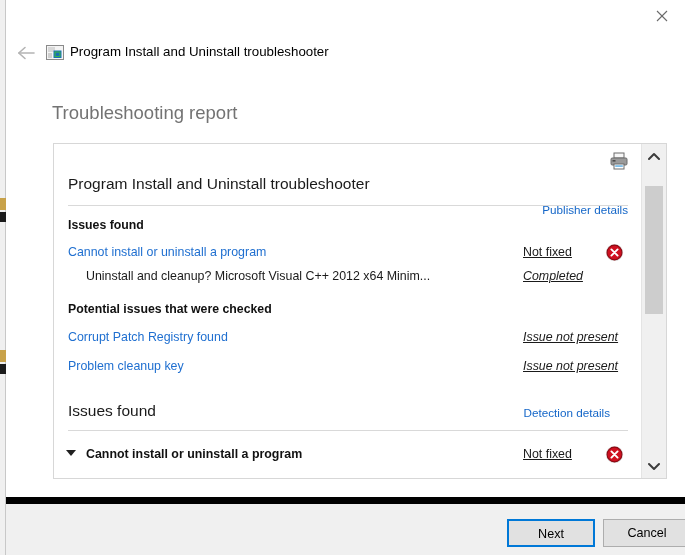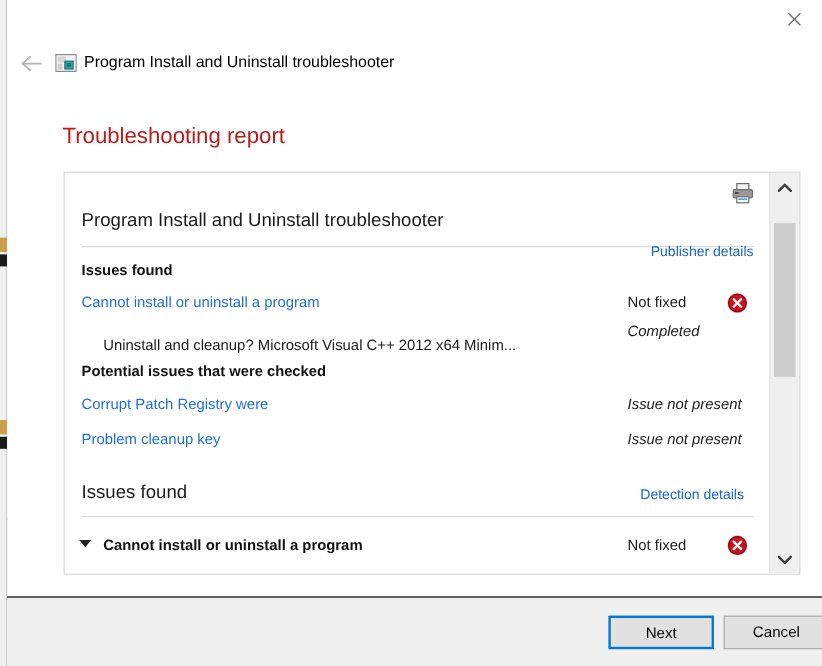--- a/index.html
+++ b/index.html
@@ -76,21 +76,21 @@
     color: #000000;
     line-height: 20px;
     white-space: nowrap;
   }
 
   
   #page-title {
     position: absolute;
     left: 46px; top: 100px;
     font-size: 18.5px;
-    color: #b91c1c;
+    color: #737373;
     line-height: 26px;
     white-space: nowrap;
   }
 
   
   #report-panel {
     position: absolute;
     left: 47px; top: 143px;
     width: 614px; height: 336px;
     border: 1px solid #d7d7d7;
@@ -154,29 +154,30 @@
     height: 19px;
   }
   .row .label {
     position: absolute;
     left: 0; top: 0;
     font-size: 12.4px;
     white-space: nowrap;
     text-align: right;
   }
   .row .label.link { color: #1f6fd0; cursor: default; }
-  .row .label.plain { color: #1a1a1a; margin-top: 12px; }
+  .row .label.plain { color: #1a1a1a; }
   .row .label.indent { left: 18px; }
   .row .label.bold { font-weight: bold; color: #111111; }
   .row .status {
     position: absolute;
     left: 455px; top: 0;
     font-size: 12.4px;
     color: #1a1a1a;
     white-space: nowrap;
+    text-decoration: underline;
   }
   .row .status.italic { font-style: italic; }
   .row .err-icon {
     position: absolute;
     right: 4px; top: -2px;
     width: 19px; height: 19px;
   }
   .row .caret {
     position: absolute;
     left: -2px; top: 3px;
@@ -192,21 +193,21 @@
     left: 14px;
     width: 560px;
     height: 28px;
     border-bottom: 1px solid #d9d9d9;
   }
   .issues-found-2 .h-title {
     position: absolute; left: 0; top: 0;
     font-size: 15.5px; color: #1a1a1a; white-space: nowrap;
   }
   .issues-found-2 .h-link {
-    position: absolute; right: 8px; top: 4px;
+    position: absolute; right: 18px; top: 4px;
     font-size: 11.7px; color: #1466c8; white-space: nowrap; cursor: default;
   }
 
   
   #scrollbar {
     position: absolute;
     right: 0; top: 0;
     width: 25px; height: 334px;
     background: #f0f0f0;
     border-left: 1px solid #e4e4e4;
@@ -236,21 +237,21 @@
     width: 24px; bottom: 24px;
     background: transparent;
   }
 
   
   #footer {
     position: absolute;
     left: 0; top: 497px;
     width: 679px; height: 58px;
     background: #f0f0f0;
-    border-top: 1px solid #000000;
+    border-top: 7px solid #000000;
     box-sizing: border-box;
   }
   .btn {
     position: absolute;
     top: 15px;
     width: 88px; height: 28px;
     background: #e1e1e1;
     border: 1px solid #adadad;
     box-sizing: border-box;
     font-family: "Liberation Sans", sans-serif;
@@ -347,21 +348,21 @@
       </div>
 
       <div class="row" style="top:125px;">
         <div class="label plain indent">Uninstall and cleanup? Microsoft Visual C++ 2012 x64 Minim...</div>
         <div class="status italic">Completed</div>
       </div>
 
       <div class="sec-head" style="top:158px;">Potential issues that were checked</div>
 
       <div class="row" style="top:186px;">
-        <div class="label link">Corrupt Patch Registry were</div>
+        <div class="label link">Corrupt Patch Registry found</div>
         <div class="status italic">Issue not present</div>
       </div>
 
       <div class="row" style="top:215px;">
         <div class="label link">Problem cleanup key</div>
         <div class="status italic">Issue not present</div>
       </div>
 
       <div class="issues-found-2" style="top:258px;">
         <div class="h-title">Issues found</div>

